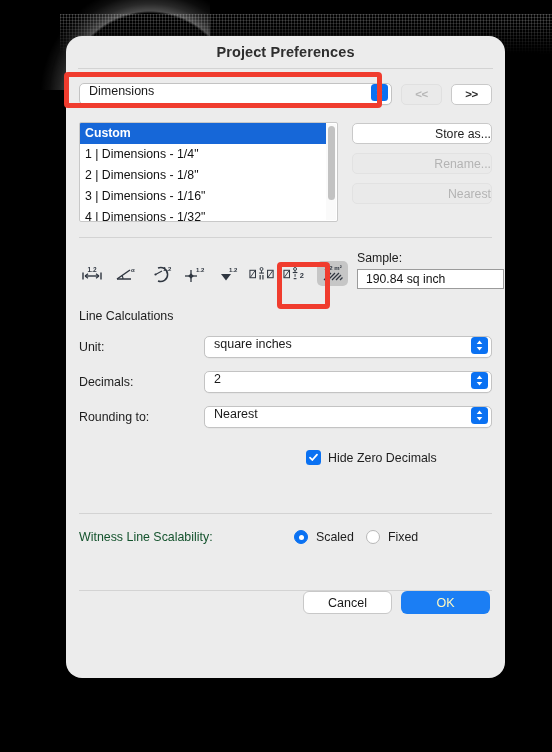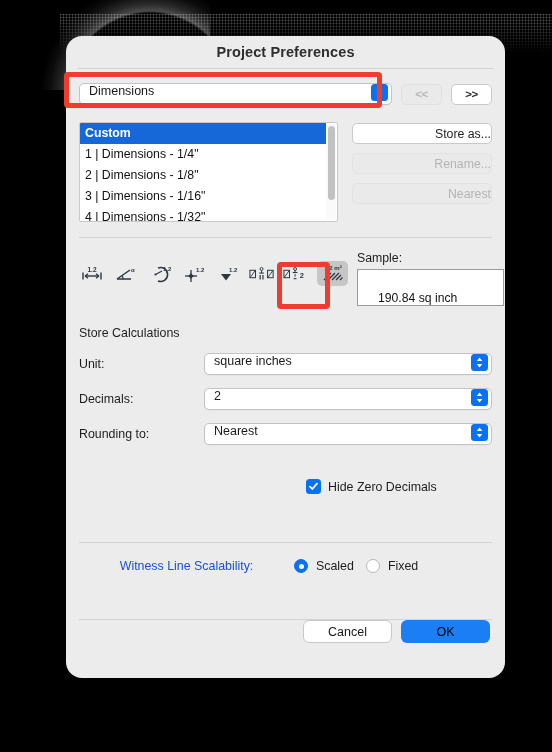--- a/index.html
+++ b/index.html
@@ -176,25 +176,25 @@
   .dicon.active { background: #c6c6c6; width: 31px; height: 25px; }
   .dicon svg { display: block; }
 
   .sample {
     margin-left: 9px;
     padding-top: 0px;
   }
   .sample .lbl { font-size: 12.3px; color: #1d1d1d; }
   .sample .fld {
     margin-top: 4px;
-    width: 147px; height: 37px;
+    width: 147px; height: 20px;
     background: #fff;
     border: 1px solid #9b9b9b;
-    display: flex; align-items: flex-end;
-    padding-left: 20px;
+    display: flex; align-items: center;
+    padding-left: 8px;
     font-size: 12.2px; color: #121212;
   }
 
   
   .section-title {
     margin-top: 20px;
     font-size: 12.4px; color: #1d1d1d;
   }
   .frow {
     display: flex; align-items: center;
@@ -202,33 +202,33 @@
   }
   .frow .flabel {
     width: 125px;
     font-size: 12.4px; color: #1d1d1d;
   }
   .popup.wide { width: 285px; }
   .popup.narrow { width: 80px; }
 
   .checkrow {
     display: flex; align-items: center; gap: 7px;
-    margin-top: 34px; margin-left: 227px;
+    margin-top: 22px; margin-left: 227px;
   }
   .cbox {
     width: 15px; height: 15px; border-radius: 3.5px;
     background: #0a71f2;
     display: flex; align-items: center; justify-content: center;
   }
   .checkrow .ctext { font-size: 12.4px; color: #1d1d1d; }
 
   
   #sep-mid { margin-top: 48px; }
   .wrow { display: flex; margin-top: 16px; }
-  .wlabel { width: 215px; font-size: 12.4px; color: #1d4ed8; text-align: center; }
+  .wlabel { width: 215px; font-size: 12.4px; color: #14532d; }
   .radios { display: flex; flex-direction: row; gap: 12px; }
   .rrow { display: flex; align-items: center; gap: 8px; }
   .radio {
     width: 14px; height: 14px; border-radius: 50%;
     background: #fff; border: 1px solid #b8b8b8;
     display: flex; align-items: center; justify-content: center;
   }
   .radio.on { background: #0a71f2; border-color: #0a71f2; }
   .radio.on .dot { width: 5px; height: 5px; border-radius: 50%; background: #fff; }
   .rtext { font-size: 12.4px; color: #1d1d1d; }
@@ -239,21 +239,21 @@
     display: flex; justify-content: flex-end; gap: 9px;
     padding-right: 2px;
   }
   .fbtn {
     width: 89px; height: 23px;
     border-radius: 6px;
     font-size: 12.5px;
     display: flex; align-items: center; justify-content: center;
   }
   .fbtn.secondary { background: #fff; border: 1px solid #c8c8c8; color: #181818; }
-  .fbtn.primary { background: #1b7ef4; color: #000000; }
+  .fbtn.primary { background: #1b7ef4; color: #fef9c3; }
 </style>
 </head>
 <body>
 
 <div id="backdrop">
   <div id="corner-fade"></div>
   <div id="corner-speckle"></div>
 </div>
 
 <div id="dialog">
@@ -413,21 +413,21 @@
       </div>
 
       <div class="sample">
         <div class="lbl">Sample:</div>
         <div class="fld">
           <span>190.84 sq inch</span>
         </div>
       </div>
     </div>
 
-    <div class="section-title">Store Calculations</div>
+    <div class="section-title">Line Calculations</div>
 
     <div class="frow">
       <div class="flabel">Unit:</div>
       <div class="popup wide">
         <span class="val">square inches</span>
         <span class="stepper">
           <svg width="11" height="13" viewBox="0 0 11 13" aria-hidden="true">
             <path d="M5.5 1.6 L8.3 5.0 L2.7 5.0 Z" fill="#ffffff"></path>
             <path d="M5.5 11.4 L8.3 8.0 L2.7 8.0 Z" fill="#ffffff"></path>
           </svg>

